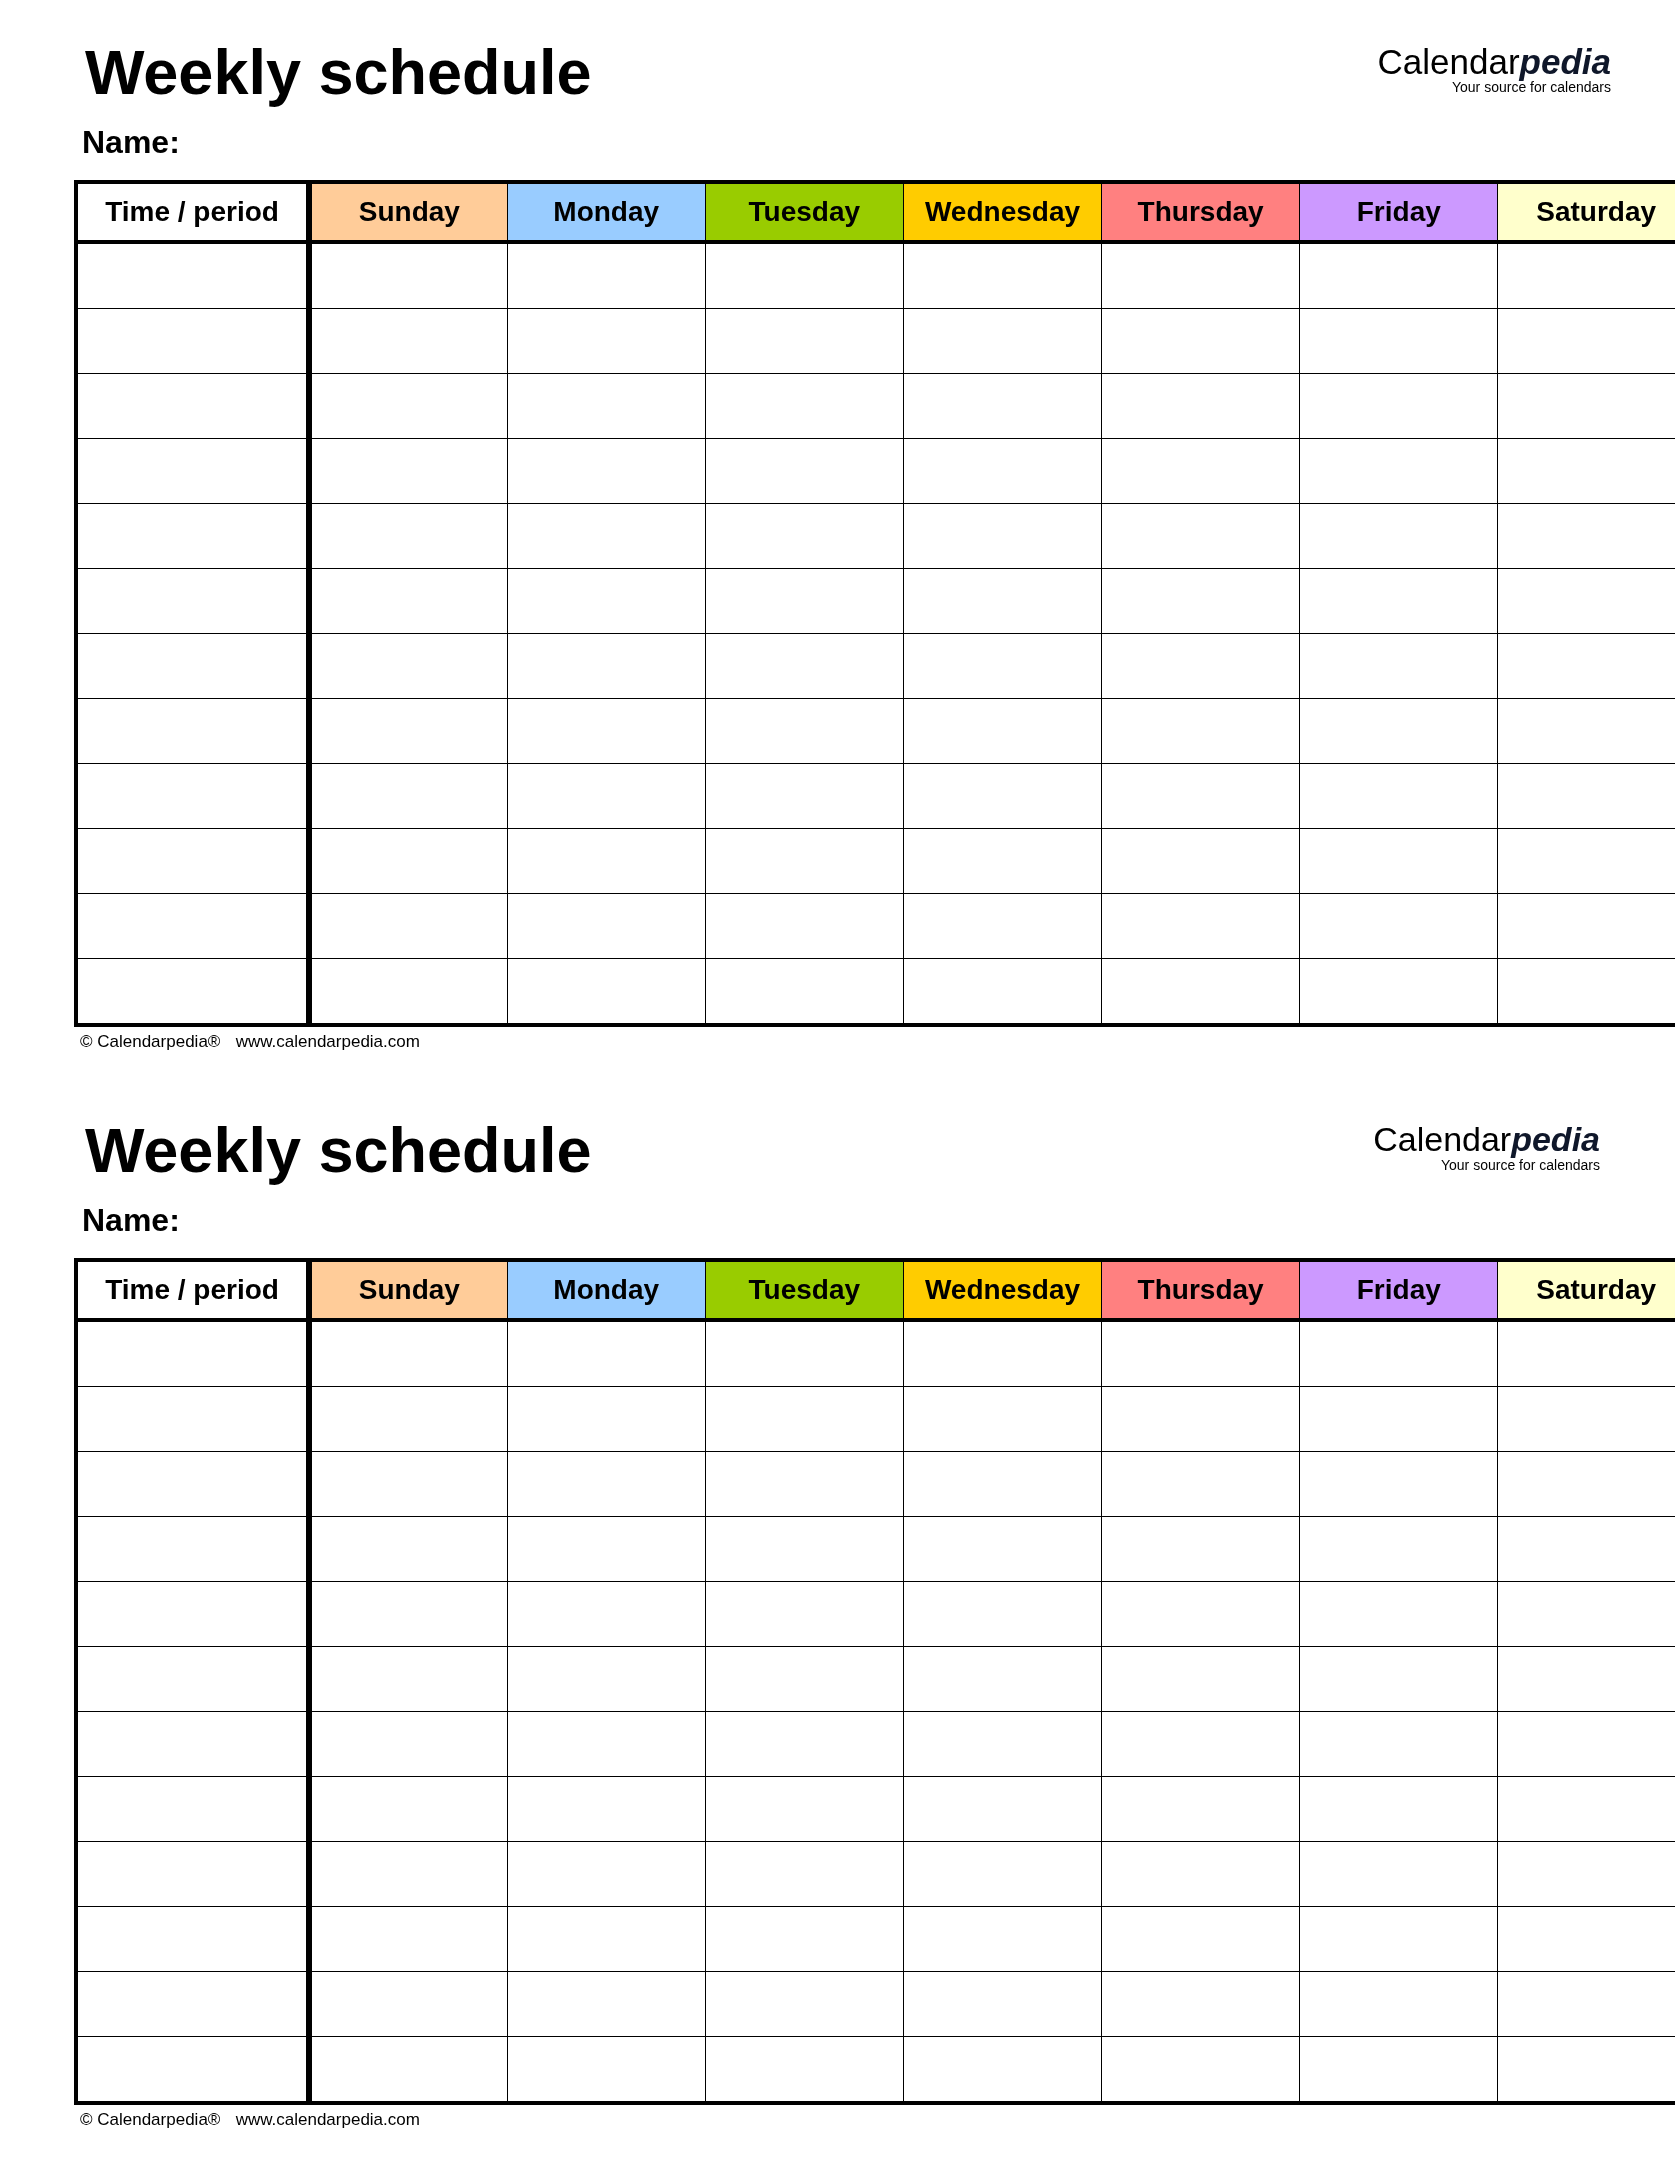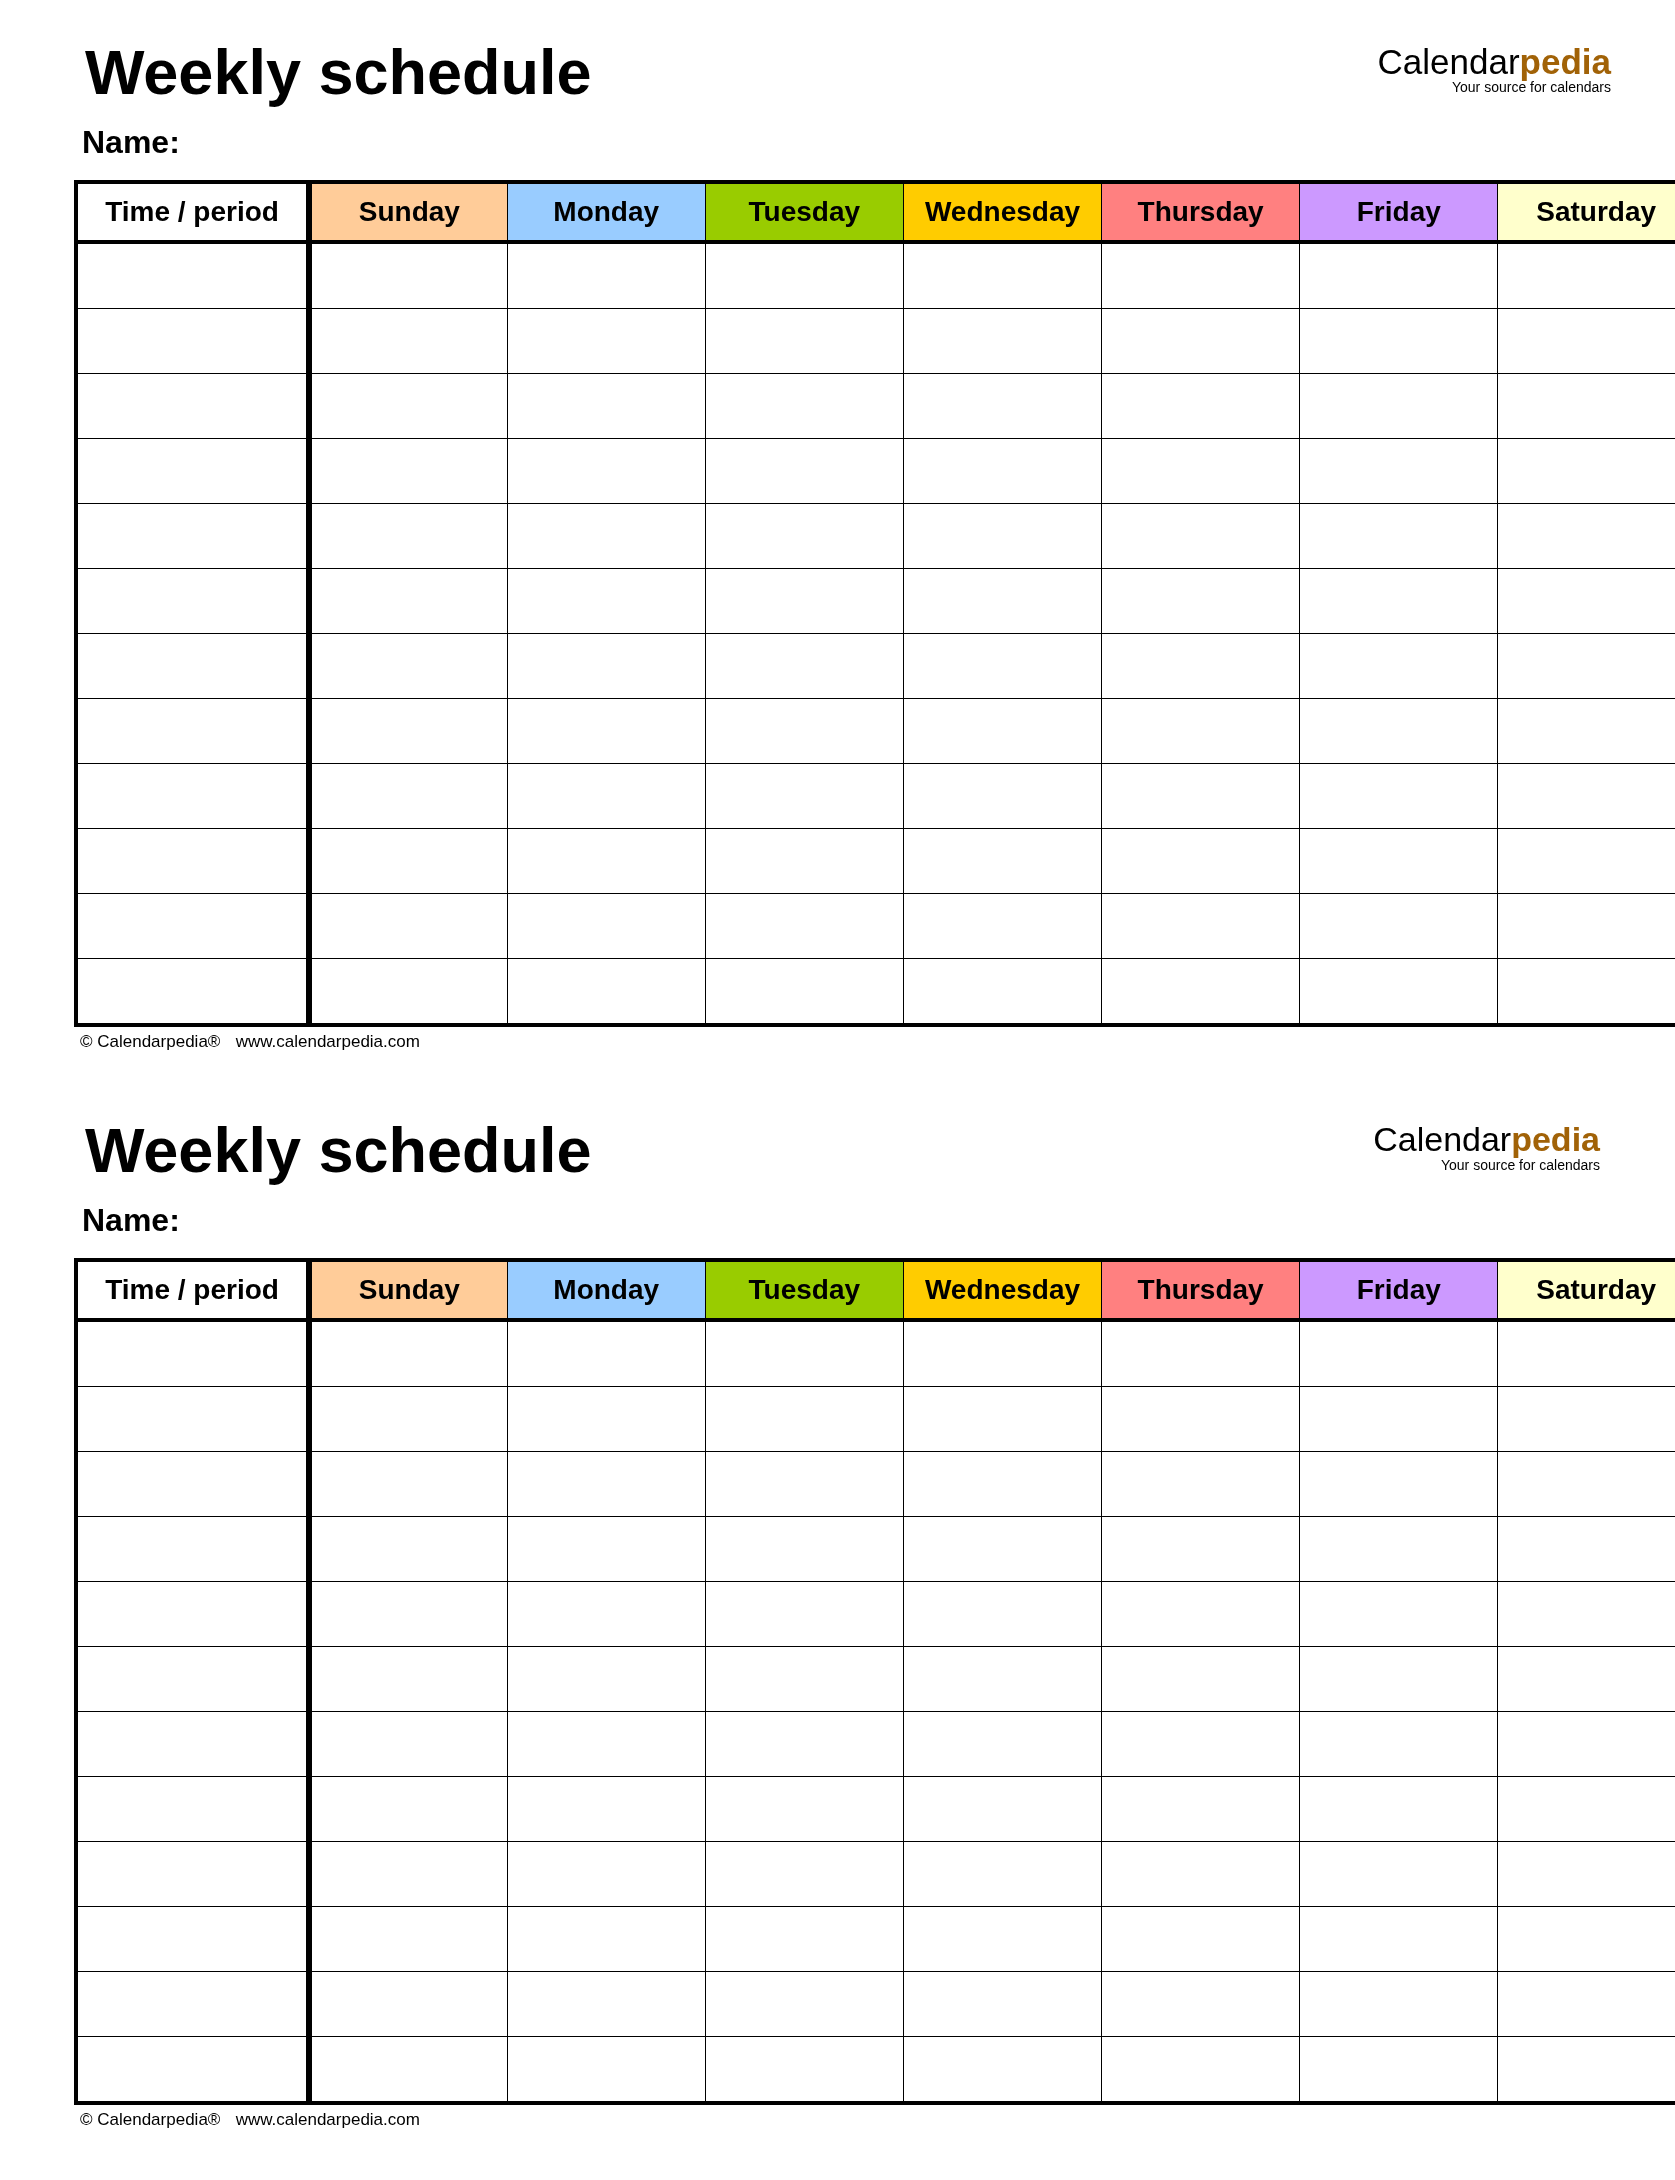--- a/index.html
+++ b/index.html
@@ -5,21 +5,21 @@
   html, body { margin: 0; padding: 0; background: #ffffff; }
   body { width: 1675px; height: 2181px; position: relative; overflow: hidden;
          font-family: "Liberation Sans", "DejaVu Sans", sans-serif; color: #000; }
   .section { position: absolute; left: 8px; width: 1675px; height: 1078px; }
   .title { position: absolute; left: 77px; top: 34px; margin: 0;
            font-size: 63px; font-weight: bold; line-height: 77px; letter-spacing: 0px; white-space: nowrap; }
   .name-label { position: absolute; left: 74px; top: 124px; font-size: 32px; font-weight: bold;
                 line-height: 37px; white-space: nowrap; }
   .logo { position: absolute; right: 72px; top: 43px; text-align: right; white-space: nowrap; }
   .logo .brand { font-size: 35px; line-height: 37px; display: block; }
-  .logo .brand .pedia { color: #a16207; font-weight: bold; }
+  .logo .brand .pedia { color: #0f172a; font-weight: bold; font-style: italic; }
   .logo .tagline { font-size: 14px; line-height: 20.4px; display: block; margin-top: -2.6px; }
   .section.second .logo { right: 83px; }
   .section.second .logo .brand { font-size: 34px; }
   table.schedule { position: absolute; left: 66px; top: 180px; border-collapse: collapse;
                    table-layout: fixed; width: 1624px; border: 4.3px solid #000; }
   table.schedule col.time-col { width: 233px; }
   table.schedule th { height: 56px; font-size: 28px; font-weight: bold; text-align: center;
                       vertical-align: middle; border: 1.7px solid #000; border-bottom: 4.3px solid #000; padding: 0; }
   table.schedule th.time-head { background: #ffffff; border-right: 6.8px solid #000; }
   table.schedule td { height: 64px; border: 1.7px solid #000; padding: 0; background: #fff; }

